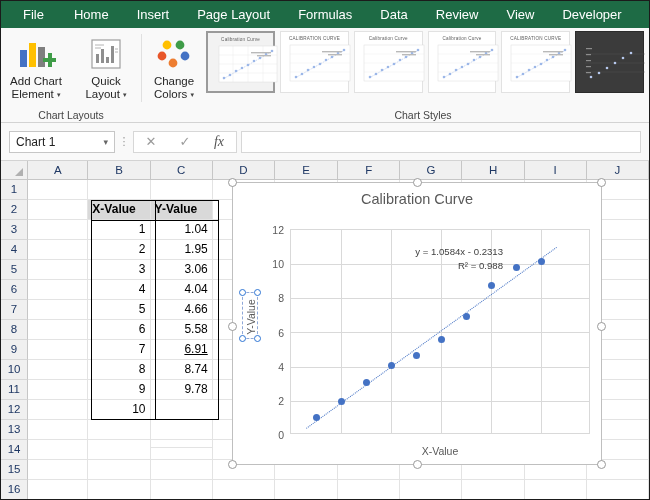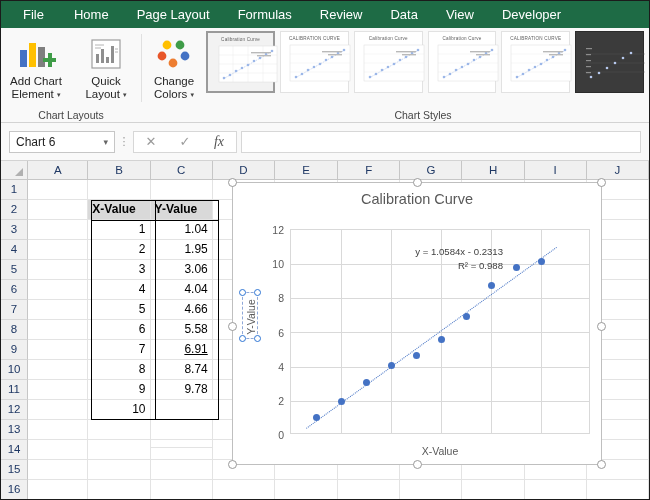--- a/index.html
+++ b/index.html
@@ -83,24 +83,25 @@
   .bh{position:absolute;width:7px;height:7px;border-radius:50%;background:#ffffff;border:1.6px solid #2e75d4;box-sizing:border-box;}
 </style>
 </head>
 <body>
 
 <div class="app">
 
   <div class="tabbar">
     <div class="tab file">File</div>
     <div class="tab">Home</div>
+    <div class="tab">Insert</div>
     <div class="tab">Page Layout</div>
     <div class="tab">Formulas</div>
+    <div class="tab">Data</div>
     <div class="tab">Review</div>
-    <div class="tab">Data</div>
     <div class="tab">View</div>
     <div class="tab">Developer</div>
   </div>
 
   <div class="ribbon">
 
     <div class="rgroup" style="width:140px;">
       <div style="display:flex;">
         <div class="bigbtn">
           <div class="glyph">
@@ -327,21 +328,21 @@
             </svg>
           </div>
         </div>
       </div>
       <div class="gtitle" style="left:55px;right:0;">Chart Styles</div>
     </div>
   </div>
 
   <div class="fbar">
     <div class="namebox">
-      <span>Chart 6</span>
+      <span>Chart 1</span>
       <span style="color:#666;font-size:9px;">▾</span>
     </div>
     <div class="dots">⋮</div>
     <div class="fbtns">
       <div class="fbtn">✕</div>
       <div class="fbtn">✓</div>
       <div class="fbtn fx">fx</div>
     </div>
     <div class="finput" placeholder=""></div>
   </div>

